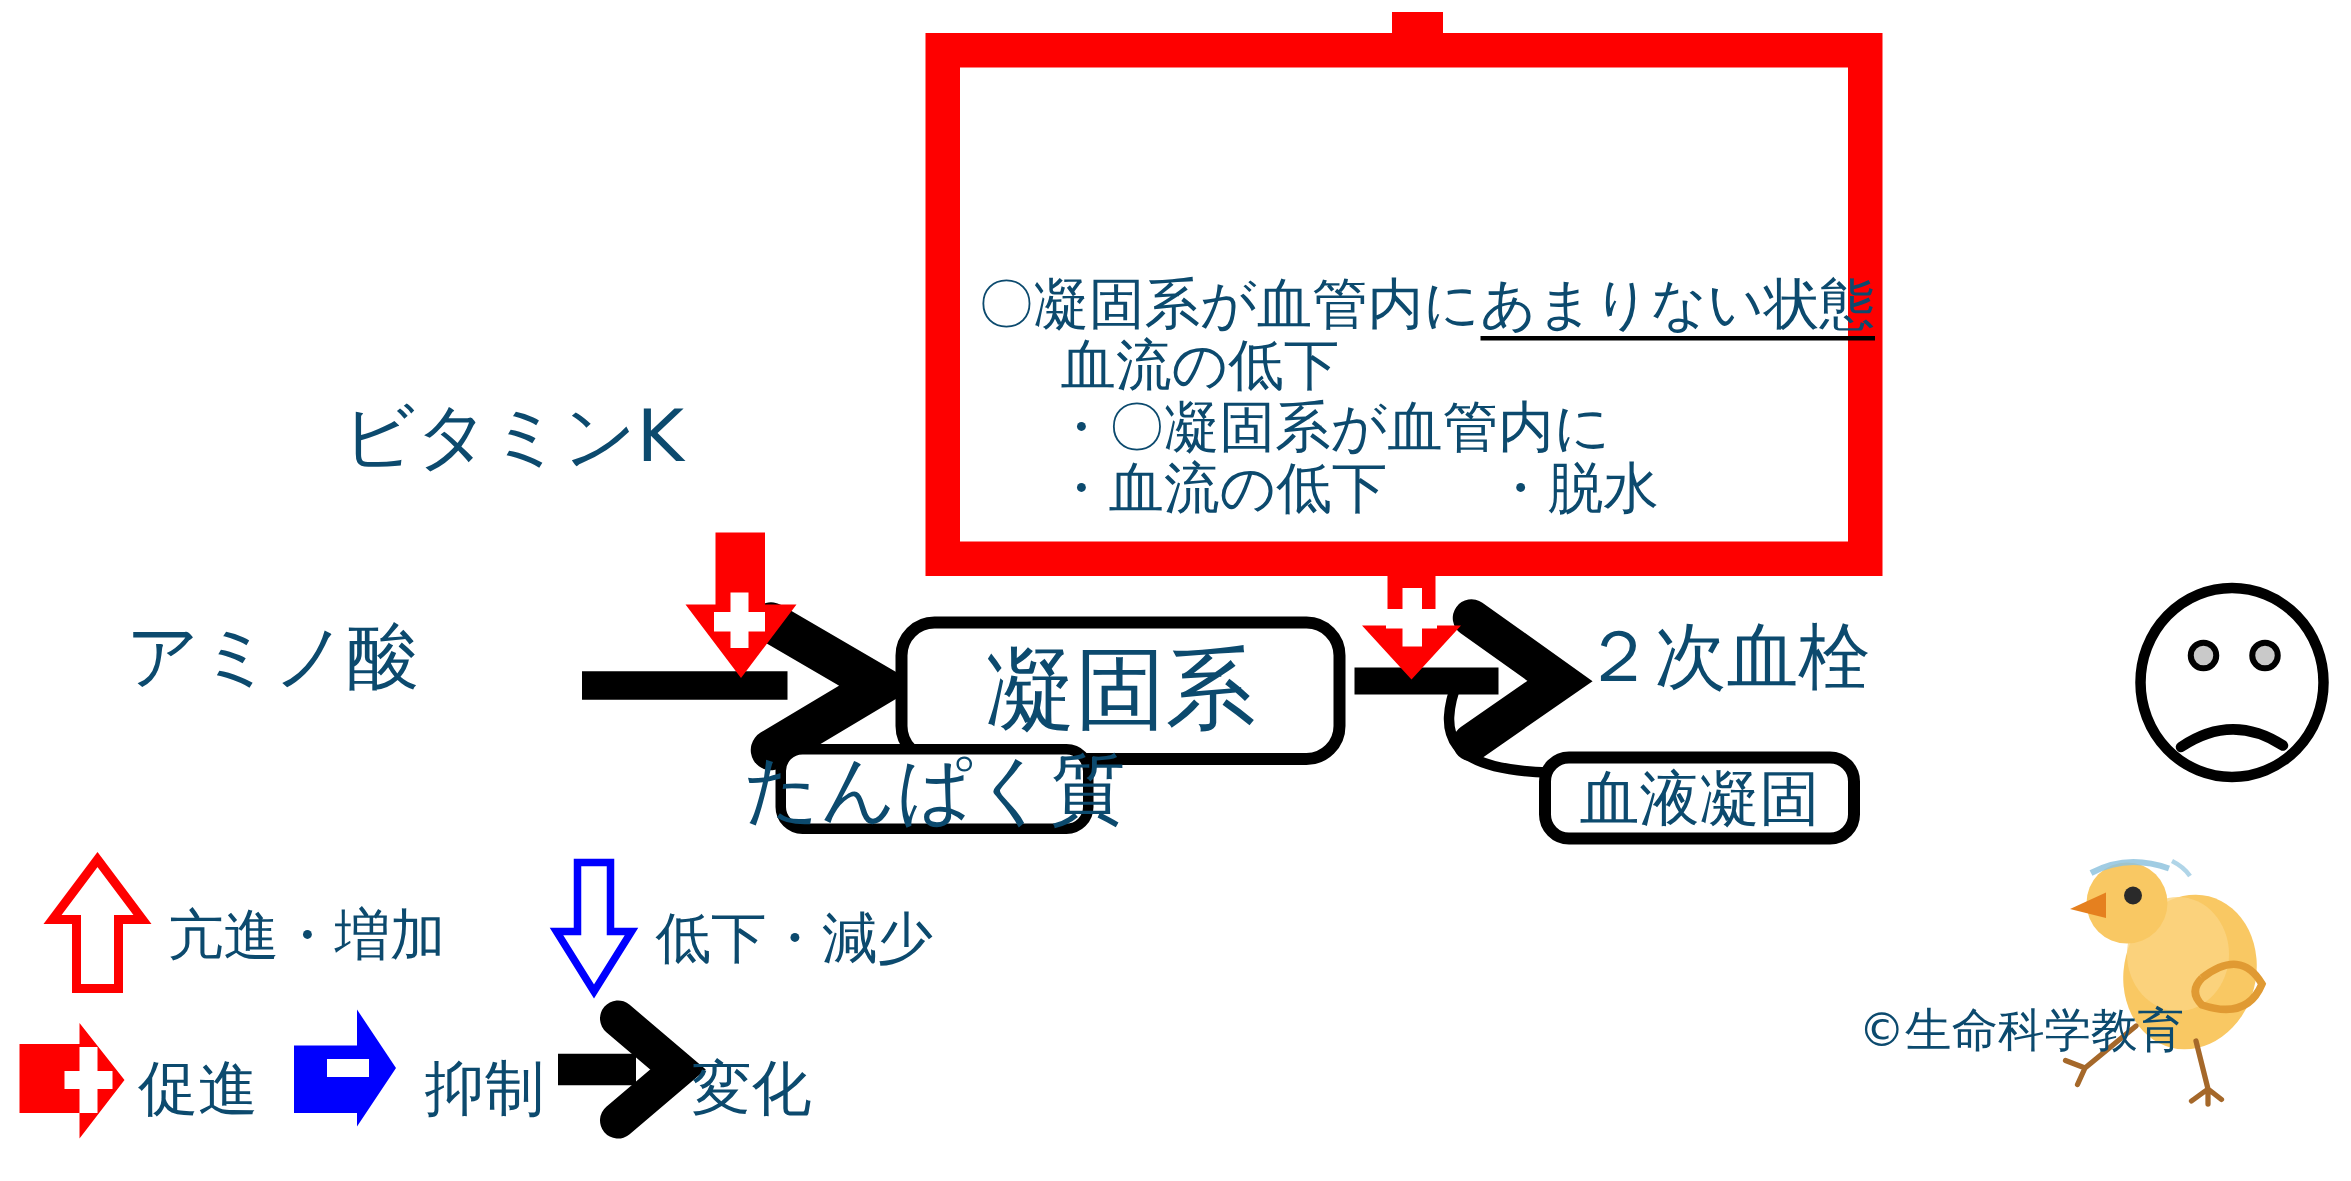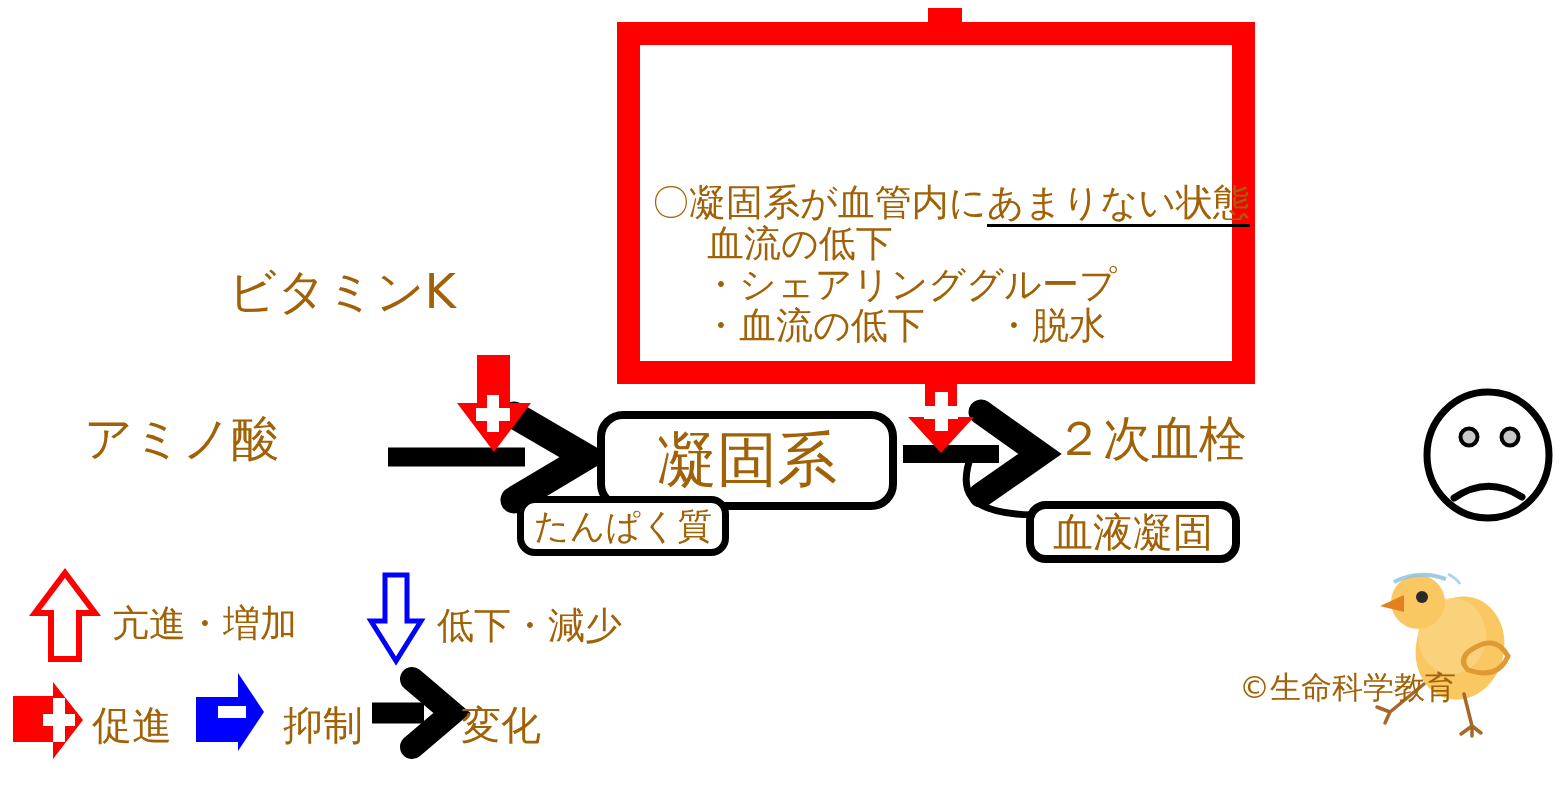--- a/index.html
+++ b/index.html
@@ -1,18 +1,18 @@
 <!DOCTYPE html>
 <html><head>
 <meta charset="utf-8">
 <style>
   html,body{margin:0;padding:0;background:#fff;}
   .canvas{
     position:relative;width:1567px;height:787px;background:#ffffff;overflow:hidden;
-    font-family:"DejaVu Sans","Liberation Sans",sans-serif;color:#a16207;
+    font-family:"DejaVu Sans","Liberation Sans",sans-serif;color:#0c4a6e;
   }
   .abs{position:absolute;}
   svg{display:block;overflow:visible;}
 
   
   #note-tab{left:928px;top:8px;width:34px;height:18px;background:#fe0000;}
   #note-box{
     left:617px;top:22px;width:638px;height:362px;box-sizing:border-box;
     border:23px solid #fe0000;background:#fff;
     display:flex;flex-direction:column;justify-content:flex-end;
@@ -30,21 +30,21 @@
   #vitamin-k{left:228px;top:265px;}
   #amino-acid{left:84px;top:412px;text-align:right;}
   #secondary-thrombus{left:1055px;top:412px;}
 
   
   .round-box{
     box-sizing:border-box;background:#fff;border:8px solid #000;border-radius:26px;
     display:flex;align-items:center;justify-content:center;white-space:nowrap;
   }
   #coag-box{left:597px;top:411px;width:300px;height:99px;font-size:60px;z-index:2;}
-  #protein-box{left:517px;top:496px;width:212px;height:60px;border-width:7px;border-radius:18px;font-size:35px;z-index:3;}
+  #protein-box{left:517px;top:496px;width:212px;height:60px;border-width:7px;border-radius:18px;font-size:50px;z-index:3;}
   #blood-coag-box{left:1026px;top:501px;width:214px;height:62px;border-radius:20px;font-size:40px;z-index:3;}
 
   
   #flow-arrow-1{left:383px;top:402px;}
   #flow-arrow-2{left:897px;top:398px;}
   #link-curve{left:940px;top:445px;z-index:1;}
   #promote-arrow-1{left:455px;top:355px;}
   #promote-arrow-2{left:905px;top:383px;z-index:4;}
   #sad-face{left:1423px;top:389px;}
 
@@ -68,21 +68,21 @@
 </style>
 </head>
 <body>
 
 <div class="canvas">
 
   <div class="abs" id="note-tab"></div>
   <div class="abs" id="note-box">
     <div class="note-line l1"><span>〇凝固系が血管内に</span><span class="ul">あまりない状態</span></div>
     <div class="note-line l2">血流の低下</div>
-    <div class="note-line l3">・シェアリンググループ</div>
+    <div class="note-line l3">・〇凝固系が血管内に</div>
     <div class="note-line l4"><span>・血流の低下</span><span class="gap">・脱水</span></div>
   </div>
 
   <div class="abs big-label" id="vitamin-k">ビタミンK</div>
   <div class="abs big-label" id="amino-acid">アミノ酸</div>
   <div class="abs big-label" id="secondary-thrombus">２次血栓</div>
 
   <svg class="abs" id="flow-arrow-1" width="215" height="112" viewBox="0 0 215 112">
     <line x1="5" y1="55" x2="142" y2="55" stroke="#000" stroke-width="19"></line>
     <path d="M 131 13 L 203 55 L 131 98" fill="none" stroke="#000" stroke-width="27" stroke-linecap="round" stroke-linejoin="miter"></path>

